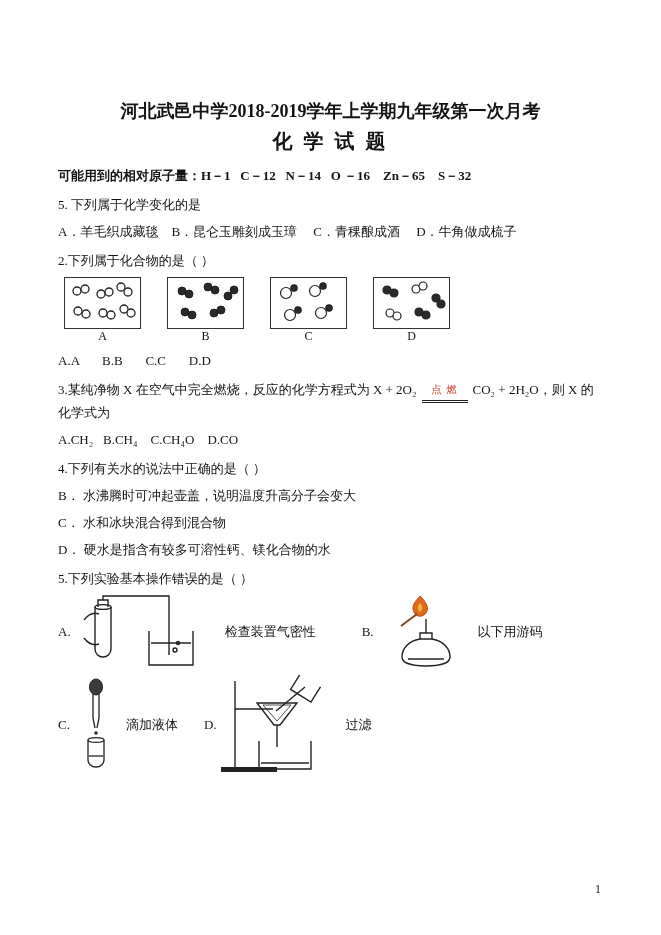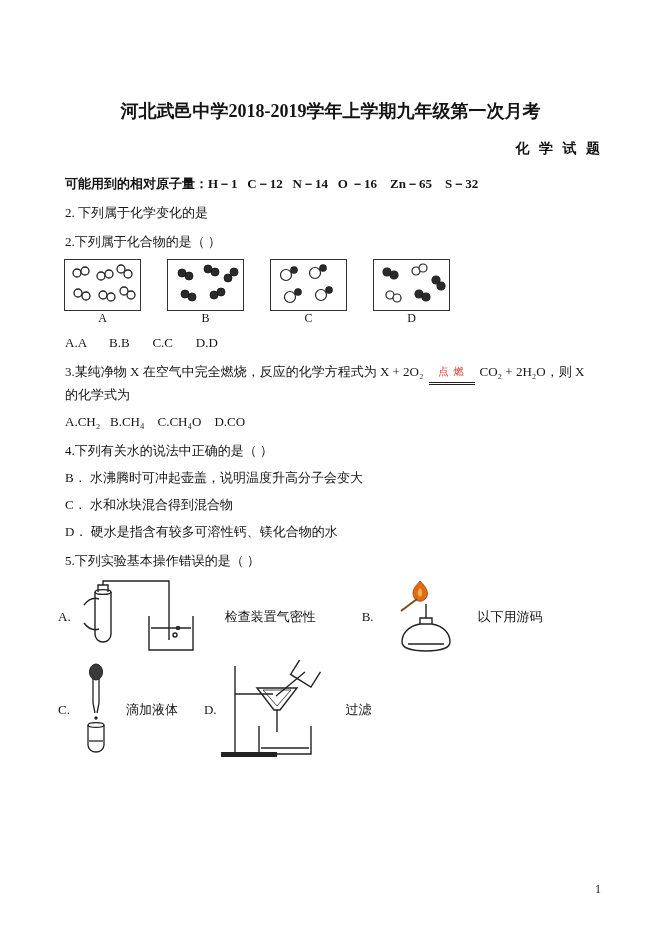--- a/index.html
+++ b/index.html
@@ -2,25 +2,25 @@
 <html><head>
 <meta charset="utf-8">
 <style>
   html,body{margin:0;padding:0;background:#ffffff;}
   .page{
     width:661px;height:935px;background:#fff;position:relative;
     font-family:"Liberation Serif","DejaVu Serif",serif;
     color:#141414;font-size:13px;overflow:hidden;margin:0 auto;
     box-sizing:border-box;padding:100px 58px 0 58px;
   }
-  p{margin:7px;line-height:20px;}
+  p{margin:0;line-height:20px;}
   .pre{white-space:pre-wrap;}
   .bold{font-weight:bold;}
   .title{font-size:18px;font-weight:bold;text-align:center;line-height:22px;margin:0;}
-  .subtitle{font-size:14px;font-weight:bold;text-align:right;line-height:22px;margin:16px 0 0;letter-spacing:3px;}
+  .subtitle{font-size:20px;font-weight:bold;text-align:center;line-height:22px;margin:8px 0 0;letter-spacing:3px;}
   .atomic{margin-top:14px;}
   .section{margin-top:9px;}
   .stem{margin-top:9px;}
   .opts{margin-top:7px;}
   
   .mol-row{display:flex;gap:26px;margin:6px 0 0 6px;}
   figure{margin:0;}
   .mol-box{border:1px solid #333;width:75px;height:50px;background:#fff;}
   .mol-box svg{display:block;}
   .mol-cap{text-align:center;font-size:12px;line-height:15px;}
@@ -42,21 +42,22 @@
 </head>
 <body>
 
 <div class="page">
 
   <h1 class="title">河北武邑中学2018-2019学年上学期九年级第一次月考</h1>
   <h2 class="subtitle">化 学 试 题</h2>
 
   <p class="atomic bold pre">可能用到的相对原子量：H－1   C－12   N－14   O －16    Zn－65    S－32</p>
 
-  <p class="stem">2. 下列属于化学变化的是</p>
+  <p class="stem">5. 下列属于化学变化的是</p>
+  <p class="opts pre">A．羊毛织成藏毯    B．昆仑玉雕刻成玉璋     C．青稞酿成酒     D．牛角做成梳子</p>
 
   <p class="stem">2.下列属于化合物的是（   ）</p>
 
   <div class="mol-row">
     <figure>
       <div class="mol-box">
         <svg width="73" height="48" viewBox="0 0 73 48">
           <g fill="#fff" stroke="#222" stroke-width="1.3">
             <circle cx="12" cy="13" r="4"></circle>
               <circle cx="20" cy="11" r="4"></circle>

